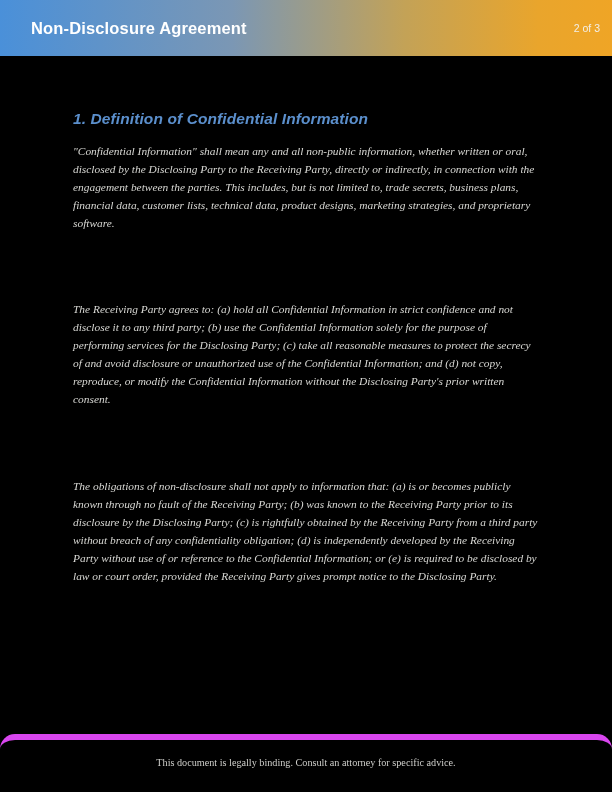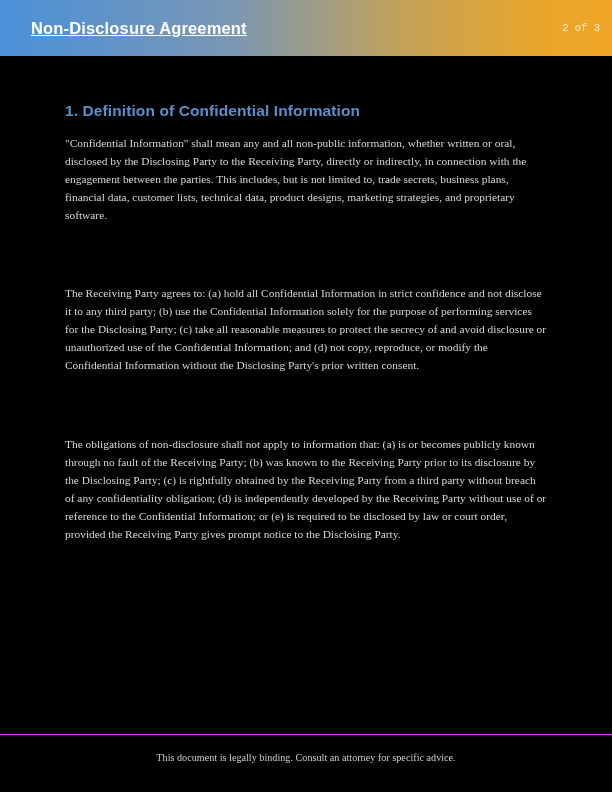--- a/index.html
+++ b/index.html
@@ -40,44 +40,44 @@
   }
 
   .doc-title {
     font-family: "Liberation Sans", "DejaVu Sans", sans-serif;
     font-size: 16.5px;
     font-weight: bold;
     color: #ffffff;
     letter-spacing: 0.15px;
     white-space: nowrap;
     line-height: 1;
-    text-decoration: underline;
   }
 
   .page-indicator {
-    font-family: Liberation Mono, monospace;
+    font-family: Liberation Sans, sans-serif;
     font-size: 10.5px;
     color: #f2efe8;
     white-space: nowrap;
     line-height: 1;
     padding-right: 0px;
   }
 
   
   .content {
     position: absolute;
     top: 56px;
     left: 0;
     width: 612px;
     box-sizing: border-box;
     padding: 0 61px 0 61px;
   }
 
   .section {
-    margin: 4px;
+    margin: 12px;
+    font-style: italic;
   }
   .section.s1 { padding-top: 42px; }
   .section.s2 { padding-top: 56px; }
   .section.s3 { padding-top: 57px; }
 
   .section-heading {
     font-family: "Liberation Sans", "DejaVu Sans", sans-serif;
     font-size: 15.5px;
     font-weight: bold;
     color: #5b8fcc;
@@ -97,25 +97,26 @@
   }
 
   
   .doc-footer {
     position: absolute;
     left: 0;
     top: 734px;
     width: 612px;
     height: 58px;
     box-sizing: border-box;
-    border-top: 1px solid #d946ef;
+    border-top: 6px solid #d946ef;
     display: flex;
     align-items: flex-start;
     justify-content: center;
     padding-top: 17px;
+    border-radius: 15px;
   }
 
   .footer-note {
     font-family: "Liberation Serif", "DejaVu Serif", serif;
     font-size: 10.2px;
     color: #cfcfcb;
     line-height: 1.2;
     white-space: nowrap;
   }
 </style>

